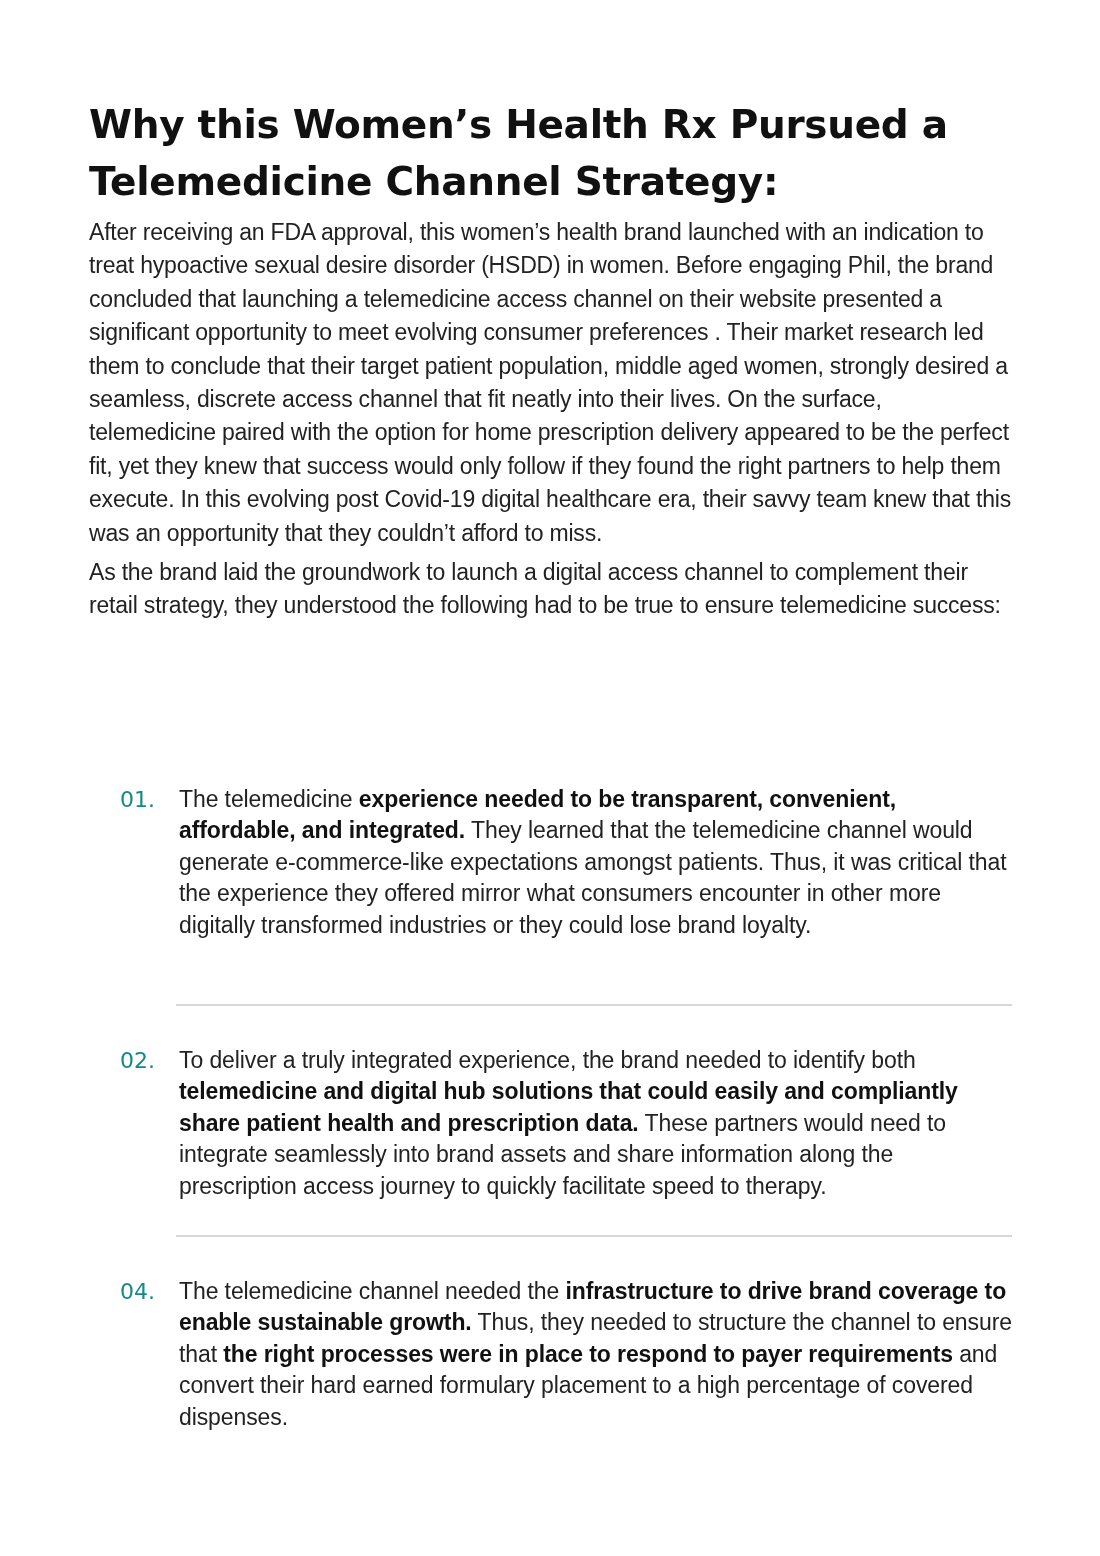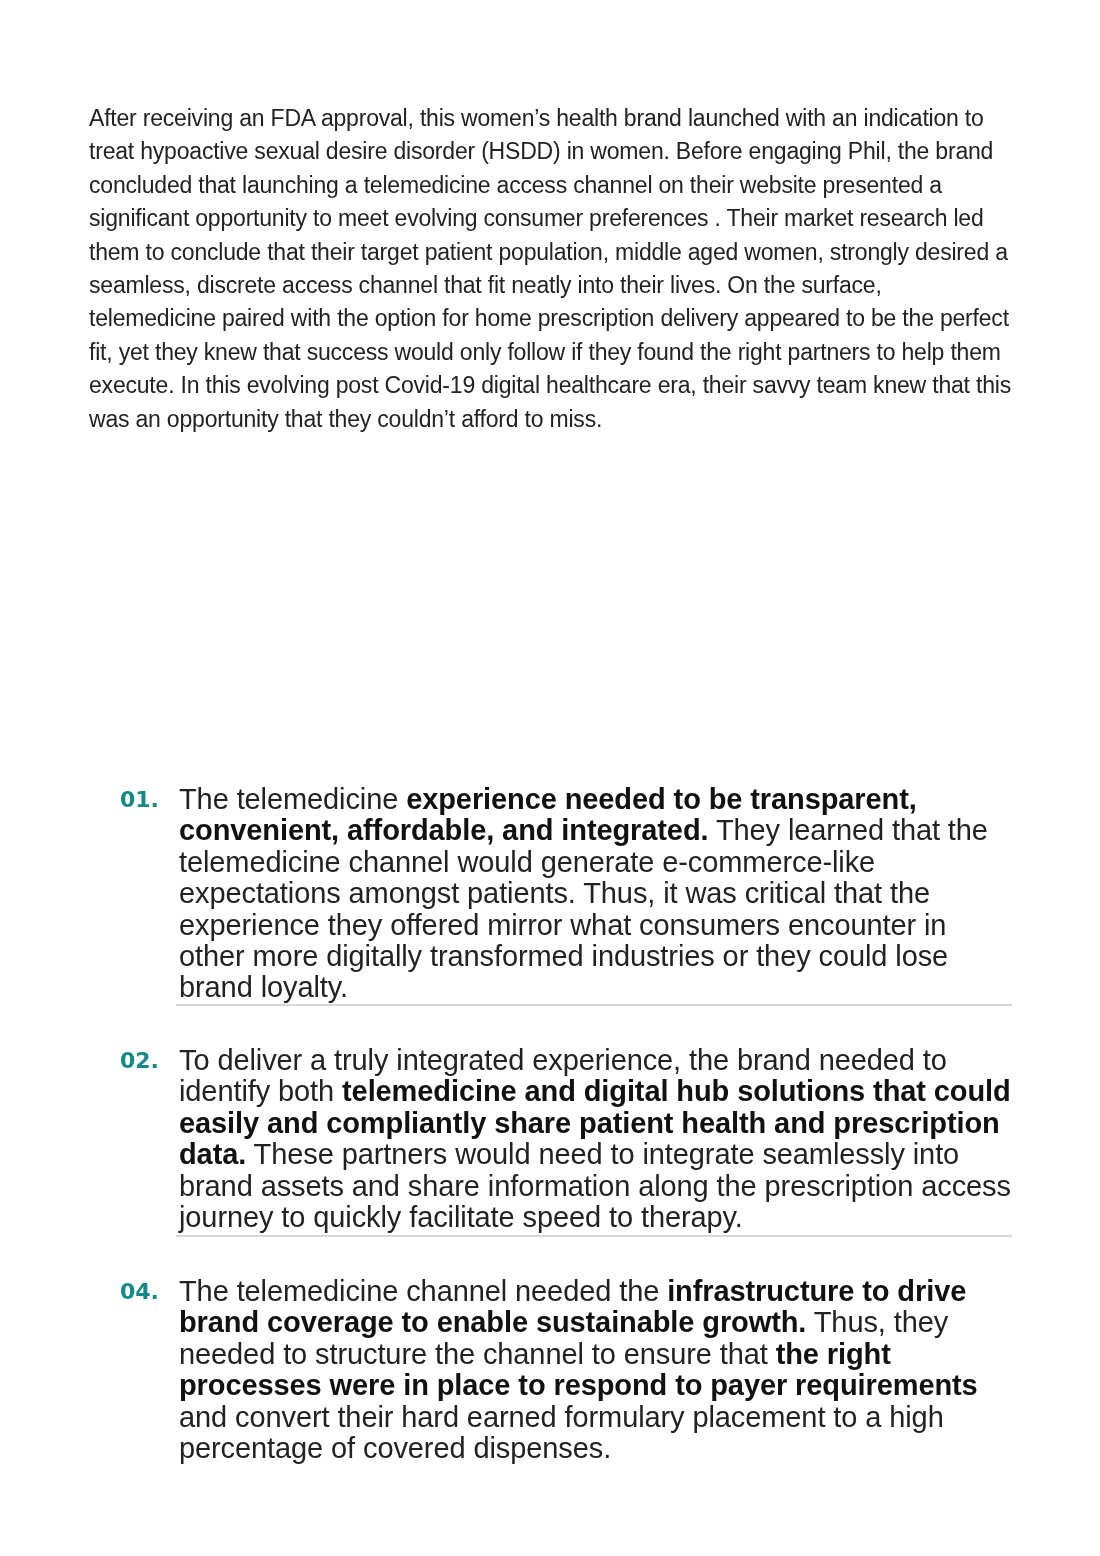--- a/index.html
+++ b/index.html
@@ -5,32 +5,34 @@
   html, body { margin: 0; padding: 0; background: #ffffff; }
   body { width: 1100px; height: 1556px; position: relative; overflow: hidden;
          font-family: "Liberation Sans", sans-serif; color: #1a1a1a; }
   .page { position: absolute; left: 89px; top: 96px; width: 925px; }
   h1 { margin: 0; font-family: "DejaVu Sans", sans-serif; font-weight: bold;
        font-size: 39px; line-height: 57px; letter-spacing: -0.3px; color: #111; }
   .intro { margin-top: 6px; }
   .intro p { margin: 2px 0 6px 0; font-size: 23px; line-height: 33.4px; font-weight: 300; color: #222; letter-spacing: -0.2px; }
   .list { position: absolute; left: 120px; width: 892px; }
   .item { position: absolute; left: 0; width: 892px; }
-  .num { position: absolute; left: 0; top: 0; font-family: "DejaVu Sans", sans-serif; font-weight: bold;
+  .num { position: absolute; left: 0; top: 0; font-family: "DejaVu Sans", sans-serif; font-weight: normal;
          font-size: 22px; color: #138a87; line-height: 31px; }
-  .body { position: absolute; left: 59px; width: 833px; font-size: 29px; line-height: 31.4px; color: #222; letter-spacing: -0.1px; }
+  .body { position: absolute; left: 59px; width: 833px; font-size: 23px; line-height: 31.4px; color: #222; letter-spacing: -0.1px; }
   .body b { font-weight: bold; color: #111; }
   .divider { position: absolute; left: 56px; width: 836px; height: 2px; background: #d8d8d8; }
 </style>
 </head>
 <body>
 
 <div class="page">
+  <h1>Why this Women’s Health Rx Pursued a Telemedicine Channel Strategy:</h1>
   <div class="intro">
     <p>After receiving an FDA approval, this women’s health brand launched with an indication to treat hypoactive sexual desire disorder (HSDD) in women. Before engaging Phil, the brand concluded that launching a telemedicine access channel on their website presented a significant opportunity to meet evolving consumer preferences . Their market research led them to conclude that their target patient population, middle aged women, strongly desired a seamless, discrete access channel that fit neatly into their lives. On the surface, telemedicine paired with the option for home prescription delivery appeared to be the perfect fit, yet they knew that  success would only follow if they found the right partners to help them execute. In this evolving post Covid-19 digital healthcare era, their savvy team knew that this was an opportunity that they couldn’t afford to miss.</p>
+    <p>As the brand laid the groundwork to launch a digital access channel to complement their retail strategy, they understood the following had to be true to ensure telemedicine success:</p>
   </div>
 </div>
 
 <div class="list" style="top:0;">
   <div class="item" style="top:784px;">
     <span class="num" style="color: rgb(19, 138, 135);">01.</span>
     <div class="body" style="top:0;"><span>The telemedicine </span><b>experience needed to be transparent, convenient, affordable, and integrated.</b><span> They learned that the telemedicine channel would generate e-commerce-like expectations amongst patients. Thus, it was critical that the experience they offered mirror what consumers encounter in other more digitally transformed industries or they could lose brand loyalty.</span></div>
   </div>
   <div class="divider" style="top:1004px;"></div>
 

